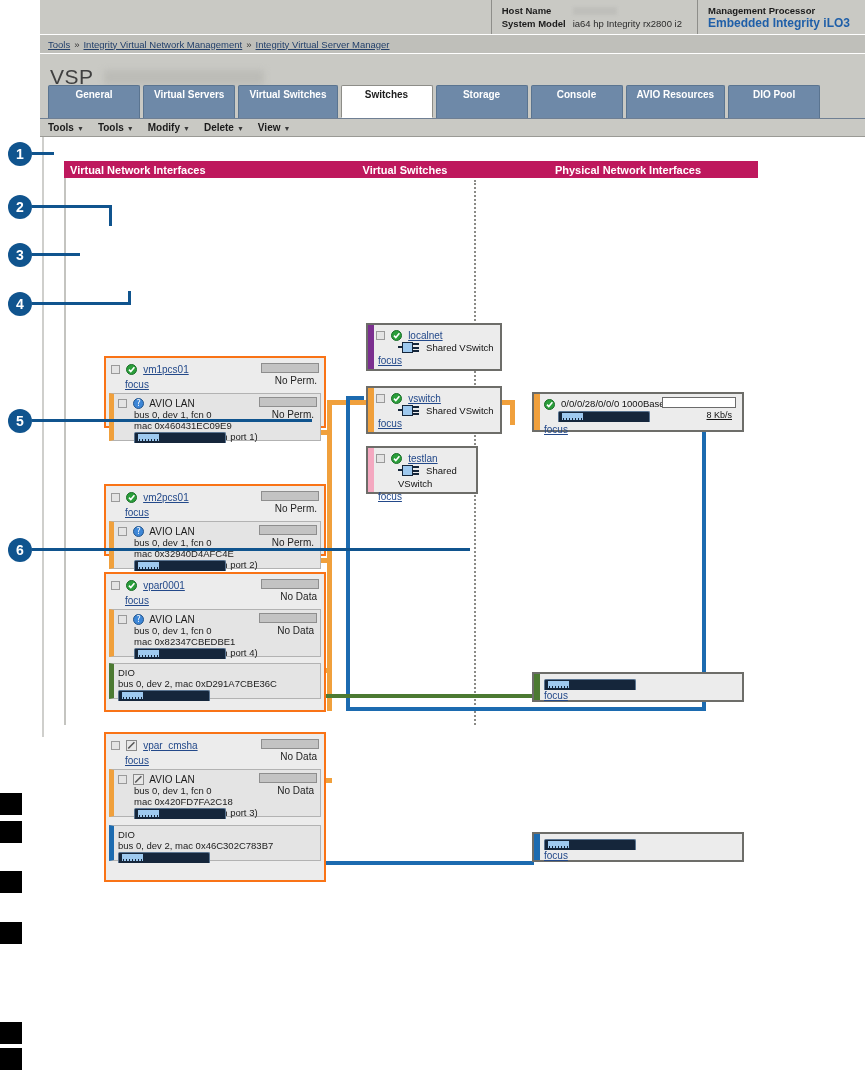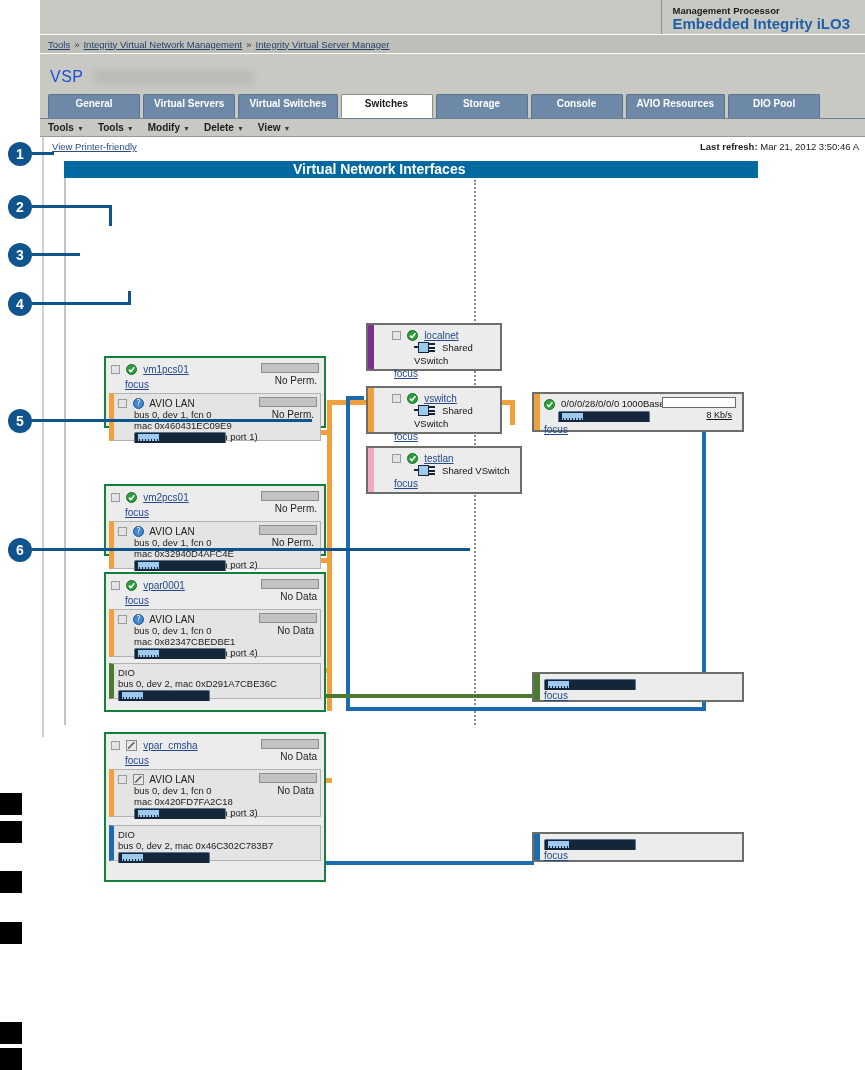--- a/index.html
+++ b/index.html
@@ -40,52 +40,52 @@
   .hdr-table { font-size:9.5px; line-height:11.5px; }
   .hdr-table td { padding:0 5px 0 0; white-space:nowrap; }
   .hdr-lbl { font-weight:bold; color:#1b1b1b; }
   .hdr-val { color:#2b2b2b; }
   .redact-inline {
     display:inline-block; width:44px; height:8px;
     background:#bfbfbb; border-radius:1px;
     filter: blur(1.4px);
     vertical-align:middle;
   }
-  .mp-link { color:#1f5fa8; font-weight:bold; font-size:15px; white-space:nowrap; }
+  .mp-link { color:#1f5fa8; font-weight:bold; font-size:12px; white-space:nowrap; }
 
   
   .crumbbar {
     height:19px; background:#bfbfba;
     display:flex; align-items:center; padding-left:8px;
     border-bottom:1px solid #ffffff;
     font-size:9.5px;
   }
   .crumb { color:#23406b; text-decoration:underline; cursor:pointer; }
   .crumb-sep { color:#333; padding:0 4px; }
 
   
   .vspbar {
     height:46px; background:#c9c9c4;
     display:flex; align-items:center; padding-left:10px;
   }
-  .vsp-text { font-size:16px; color:#1d4ed8; letter-spacing:.5px; }
+  .vsp-text { font-size:21px; color:#404040; letter-spacing:.5px; }
   .vsp-redact {
     display:inline-block; width:160px; height:15px; margin-left:10px;
     background:#bcbcb7; border-radius:2px; filter:blur(3px);
     vertical-align:middle;
   }
 
   
   .tabstrip {
     height:19px; background:#c9c9c4; position:relative;
     display:flex; align-items:flex-end; padding-left:8px;
     border-bottom:1px solid #6f7f93;
   }
   .tab {
-    height:24px; line-height:17px;
+    height:33px; line-height:17px;
     background:#6e89a8; color:#ffffff;
     font-size:10px; font-weight:bold; text-align:center;
     padding:0 10px; margin-right:3px;
     border:1px solid #5a7490; border-bottom:none;
     border-radius:2px 2px 0 0;
     white-space:nowrap; cursor:pointer;
     min-width:92px;
   }
   .tab.active {
     background:#ffffff; color:#1c1c1c;
@@ -113,42 +113,42 @@
   .pf-link { font-size:9.5px; color:#2a4d86; text-decoration:underline; cursor:pointer; }
   .refresh {
     position:absolute; right:6px; top:4px; font-size:9.5px; white-space:nowrap;
     color:#1a1a1a;
   }
   .refresh b { font-weight:bold; }
 
   
   .colhdr {
     position:absolute; left:24px; top:24px; width:694px; height:17px;
-    background:#0369a1; display:flex; align-items:center;
-    color:#ffffff; font-size:14px; font-weight:bold;flex-direction:column;
+    background:#be185d; display:flex; align-items:center;
+    color:#ffffff; font-size:11px; font-weight:bold;
   }
   .colhdr .c1 { width:248px; padding-left:6px; }
   .colhdr .c2 { width:186px; text-align:center; }
   .colhdr .c3 { flex:1; text-align:center; }
 
   
   .canvas { position:absolute; left:0; top:41px; width:825px; height:560px; }
 
   .vdivider {
     position:absolute; left:434px; top:2px; width:0; height:545px;
     border-left:2px dotted #8a8a86;
   }
   .leftrail {
     position:absolute; left:24px; top:0; width:2px; height:547px; background:#c4c4c0;
   }
 
   
   .vmbox {
     position:absolute; background:#ececec;
-    border:2px solid #15803d; padding:3px;
+    border:2px solid #f97316; padding:3px;
   }
   .vmhead {
     position:relative; height:30px; background:#ececec; padding:1px 2px;
   }
   .cb {
     display:inline-block; width:9px; height:9px; background:#e4e4e4;
     border:1px solid #9a9a9a; vertical-align:middle; margin-right:3px;
     cursor:pointer;
   }
   .icon-ok, .icon-q, .icon-pencil {
@@ -217,21 +217,21 @@
   .vsglyph .p1{ top:1px; } .vsglyph .p2{ top:4.5px; } .vsglyph .p3{ top:8px; }
 
   
   .swbox {
     position:absolute; background:#ececec; border:2px solid #6d6d69;
     padding:3px 4px 3px 4px;
   }
   .swbox .bar {
     position:absolute; left:0; top:0; bottom:0; width:6px;
   }
-  .swbox .inner { margin-left:20px; }
+  .swbox .inner { margin-left:4px; }
 
   
   .pbox {
     position:absolute; background:#ececec; border:2px solid #6d6d69;
     padding:3px 4px;
   }
   .pbox .bar { position:absolute; left:0; top:0; bottom:0; width:6px; }
   .pbox .inner { margin-left:6px; position:relative; }
   .speedbox {
     position:absolute; right:2px; top:0px; width:74px; height:11px;
@@ -256,20 +256,34 @@
   
   .redblock { position:absolute; background:#000000; width:22px; height:22px; }
 </style>
 </head>
 <body>
 
 <div id="app">
 
   <div class="topbar">
     <div class="hdr-right">
+      <div class="hdr-group">
+        <table class="hdr-table">
+          <tbody>
+              <tr>
+            <td class="hdr-lbl">Host Name</td>
+            <td><span class="redact-inline"></span></td>
+          </tr>
+          <tr>
+            <td class="hdr-lbl">System Model</td>
+            <td class="hdr-val">ia64 hp Integrity rx2800 i2</td>
+          </tr>
+        </tbody>
+          </table>
+      </div>
       <div class="hdr-group">
         <table class="hdr-table">
           <tbody>
               <tr>
                 <td class="hdr-lbl">Management Processor</td>
               </tr>
           <tr>
                 <td class="mp-link">Embedded Integrity iLO3</td>
               </tr>
         </tbody>
@@ -306,27 +320,20 @@
     <span class="menu-item"><span>Tools</span><span class="caret">▼</span></span>
     <span class="menu-item"><span>Tools</span><span class="caret">▼</span></span>
     <span class="menu-item"><span>Modify</span><span class="caret">▼</span></span>
     <span class="menu-item"><span>Delete</span><span class="caret">▼</span></span>
     <span class="menu-item"><span>View</span><span class="caret">▼</span></span>
   </div>
 
   <div class="content">
     <div class="content-left-rule"></div>
 
-    <div class="pfbar">
-      <span class="pf-link">View Printer-friendly</span>
-      <span class="refresh">
-        <b>Last refresh:</b>
-        <span>Mar 21, 2012 3:50:46 A</span>
-      </span>
-    </div>
 
     <div class="colhdr">
       <div class="c1">Virtual Network Interfaces</div>
       <div class="c2">Virtual Switches</div>
       <div class="c3">Physical Network Interfaces</div>
     </div>
 
     <div class="canvas">
 
       <div class="leftrail"></div>
@@ -562,21 +569,21 @@
             <span class="name-link">vswitch</span>
           </div>
           <div style="padding-left:22px; line-height:12px;">
             <span class="vsglyph"><span class="lead"></span><span class="sq"></span><span class="p1"></span><span class="p2"></span><span class="p3"></span></span>
             <span style="font-size:9.5px;">Shared VSwitch</span>
           </div>
           <div style="padding-left:2px;"><span class="focus-link">focus</span></div>
         </div>
       </div>
 
-      <div class="swbox" style="left:326px; top:268px; width:156px; height:48px;">
+      <div class="swbox" style="left:326px; top:268px; width:112px; height:48px;">
         <div class="bar" style="background:#f4a8c0;"></div>
         <div class="inner">
           <div>
             <span class="cb"></span>
             <span class="icon-ok">
               <svg width="11" height="11" viewBox="0 0 11 11">
                   <circle cx="5.5" cy="5.5" r="5" fill="#2a9e3a" stroke="#1b6e28"></circle>
                   <path d="M3 5.6 L4.8 7.6 L8.4 3.3" stroke="#fff" stroke-width="1.6" fill="none"></path>
                 </svg>
             </span>

